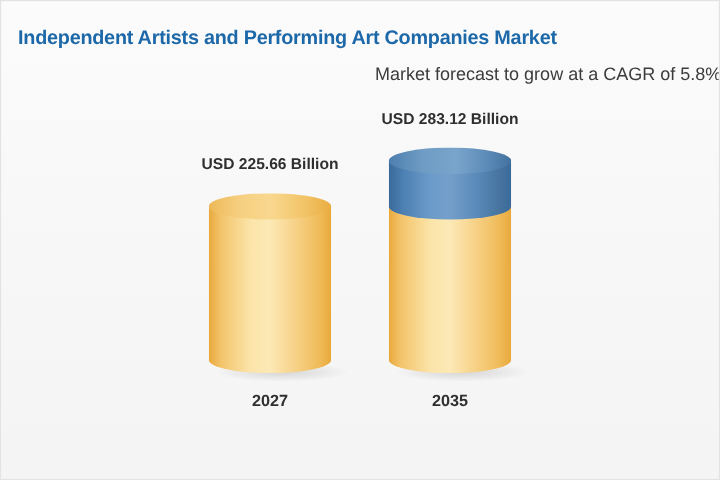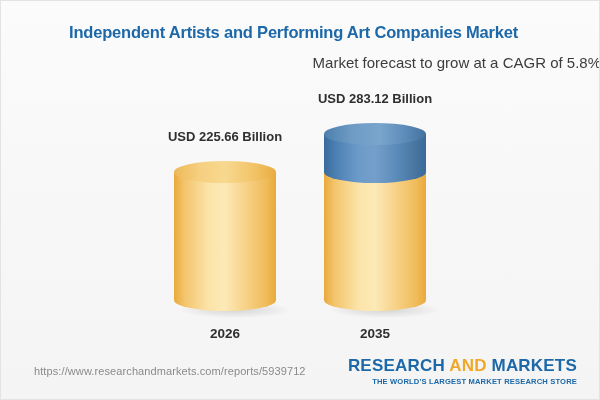--- a/index.html
+++ b/index.html
@@ -18,27 +18,26 @@
     font-family: "Liberation Sans", sans-serif;
     -webkit-font-smoothing: antialiased;
   }
 
   
   #chart-title {
     position: absolute;
     top: 22px;
     left: 0;
     width: 477px;
-    text-align: right;
+    text-align: center;
     font-size: 16.5px;
     font-weight: bold;
     letter-spacing: -0.2px;
     color: #1c68a8;
     white-space: nowrap;
-    padding-left: 40px;
   }
   #chart-subtitle {
     position: absolute;
     top: 53px;
     left: 0;
     width: 600px;
     text-align: right;
     font-size: 15px;
     font-weight: normal;
     color: #3c3c3c;
@@ -169,21 +168,21 @@
             <stop offset="78%" stop-color="#f2c468"></stop>
             <stop offset="100%" stop-color="#e9ad41"></stop>
           </linearGradient>
         </defs>
 
         <path d="M0,11 L0,139 A51,11 0 0 0 102,139 L102,11 Z" fill="url(#gOrangeBody)"></path>
 
         <ellipse cx="51" cy="11" rx="51" ry="11" fill="url(#gOrangeTop)"></ellipse>
       </svg>
 
-      <div class="cat-label">2026</div>
+      <div class="cat-label">2027</div>
     </div>
 
     <div class="bar-group" style="left:323px; width:102px; height:188px;">
       <div class="value-label" style="top:-32px;">USD 283.12 Billion</div>
 
       <div class="shadow"></div>
 
       <svg class="cyl" viewBox="0 0 102 188" preserveAspectRatio="none" height="188">
         <defs>
           <linearGradient id="gBlueBody" x1="0" y1="0" x2="1" y2="0">
@@ -218,22 +217,14 @@
         <path d="M0,11 L0,49 A51,11 0 0 0 102,49 L102,11 Z" fill="url(#gBlueBody)"></path>
 
         <ellipse cx="51" cy="11" rx="51" ry="11" fill="url(#gBlueTop)"></ellipse>
       </svg>
 
       <div class="cat-label">2035</div>
     </div>
 
   </div>
 
-  <div id="footer">
-    <div id="source-url">https://www.researchandmarkets.com/reports/5939712</div>
-
-    <div id="logo">
-      <div id="logo-wordmark"><span>RESEARCH </span><span class="gold">AND </span><span>MARKETS</span></div>
-      <div id="logo-tagline">THE WORLD'S LARGEST MARKET RESEARCH STORE</div>
-    </div>
-  </div>
 
 </div>
 
 </body></html>

